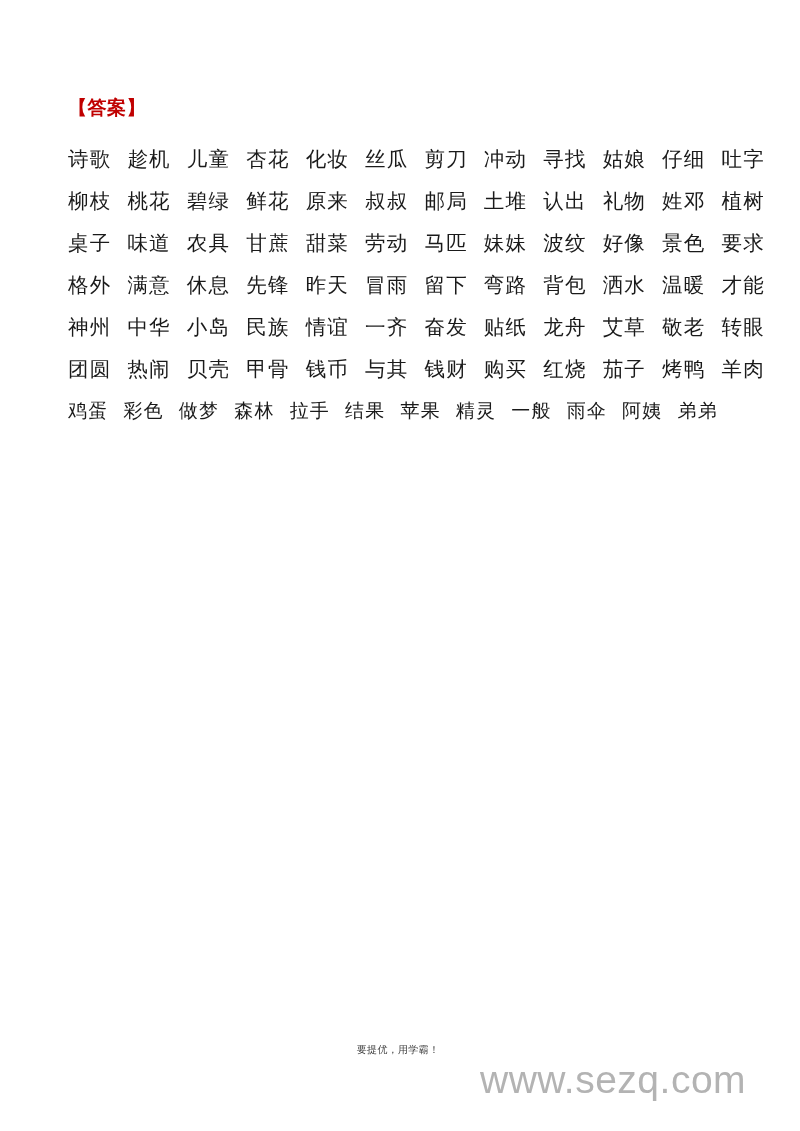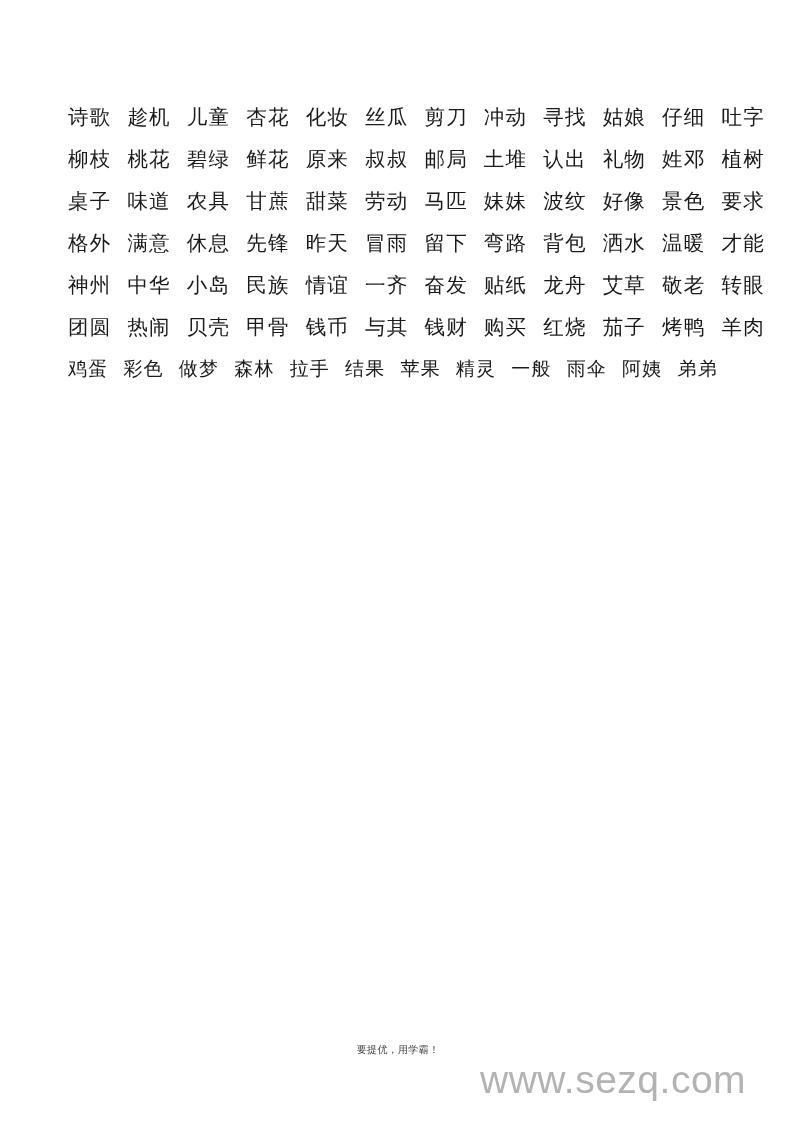--- a/index.html
+++ b/index.html
@@ -103,20 +103,21 @@
     user-select: none;
   }
 </style>
 </head>
 <body>
 
 <div class="page">
 
   <div class="content">
 
+    <div class="answer-heading">【答案】</div>
 
     <div class="word-rows">
         <div class="word-row">
           <span class="word">诗歌</span>
           <span class="word">趁机</span>
           <span class="word">儿童</span>
           <span class="word">杏花</span>
           <span class="word">化妆</span>
           <span class="word">丝瓜</span>
           <span class="word">剪刀</span>

